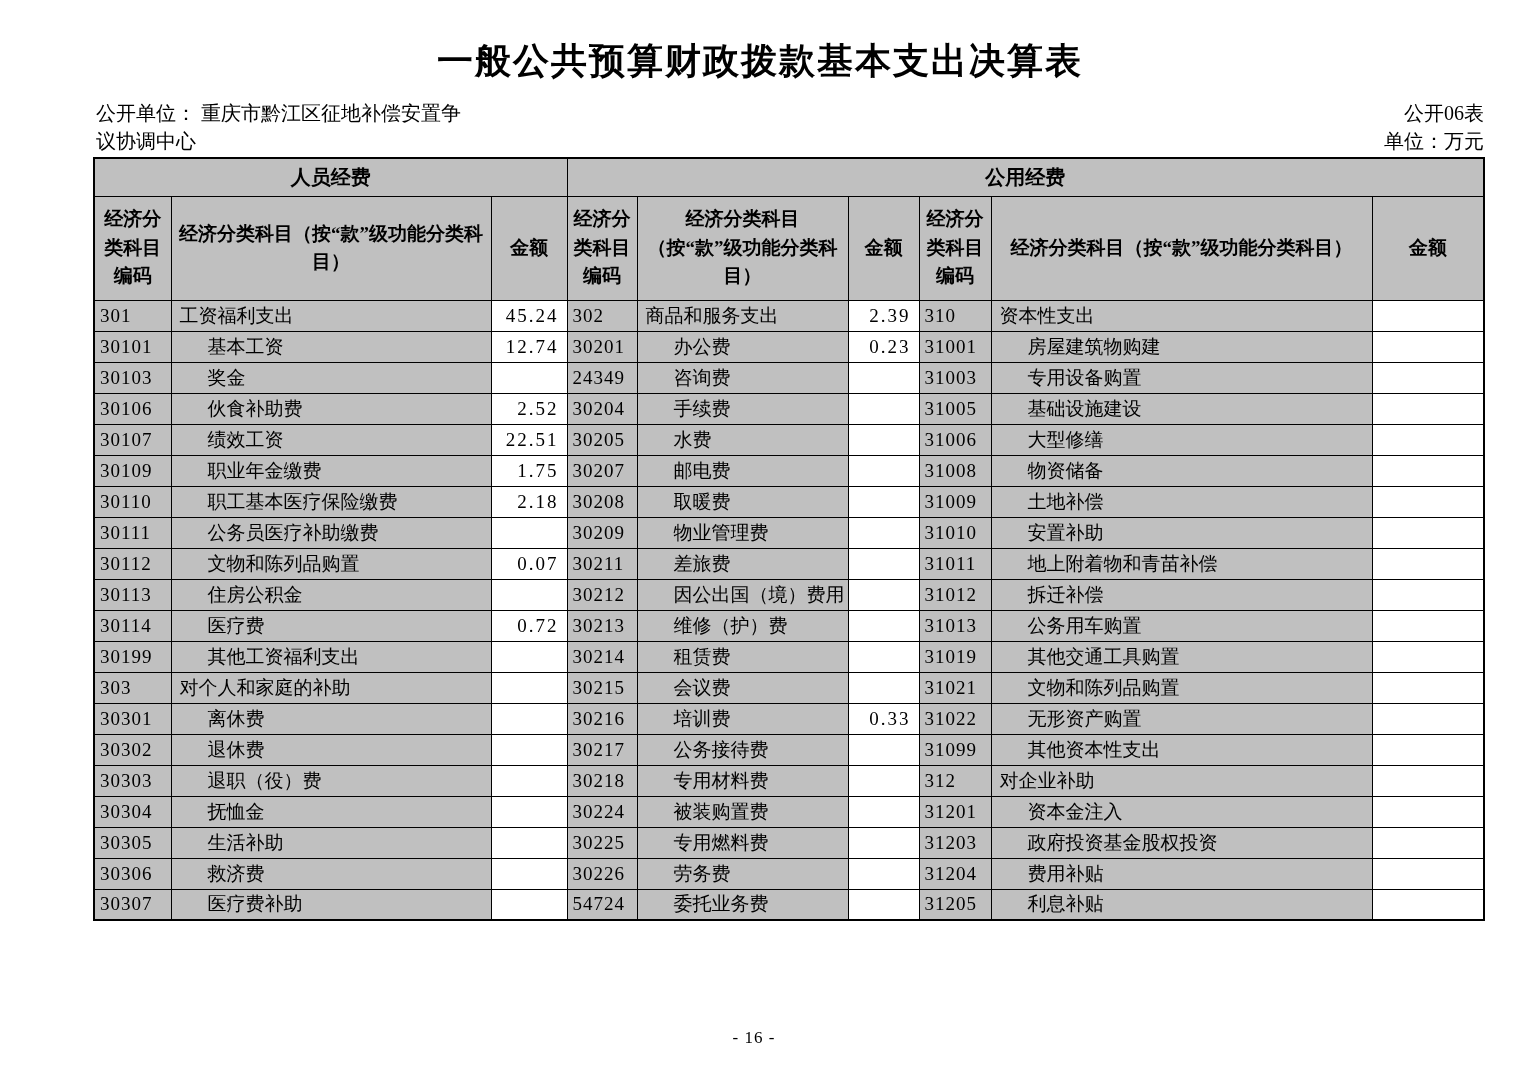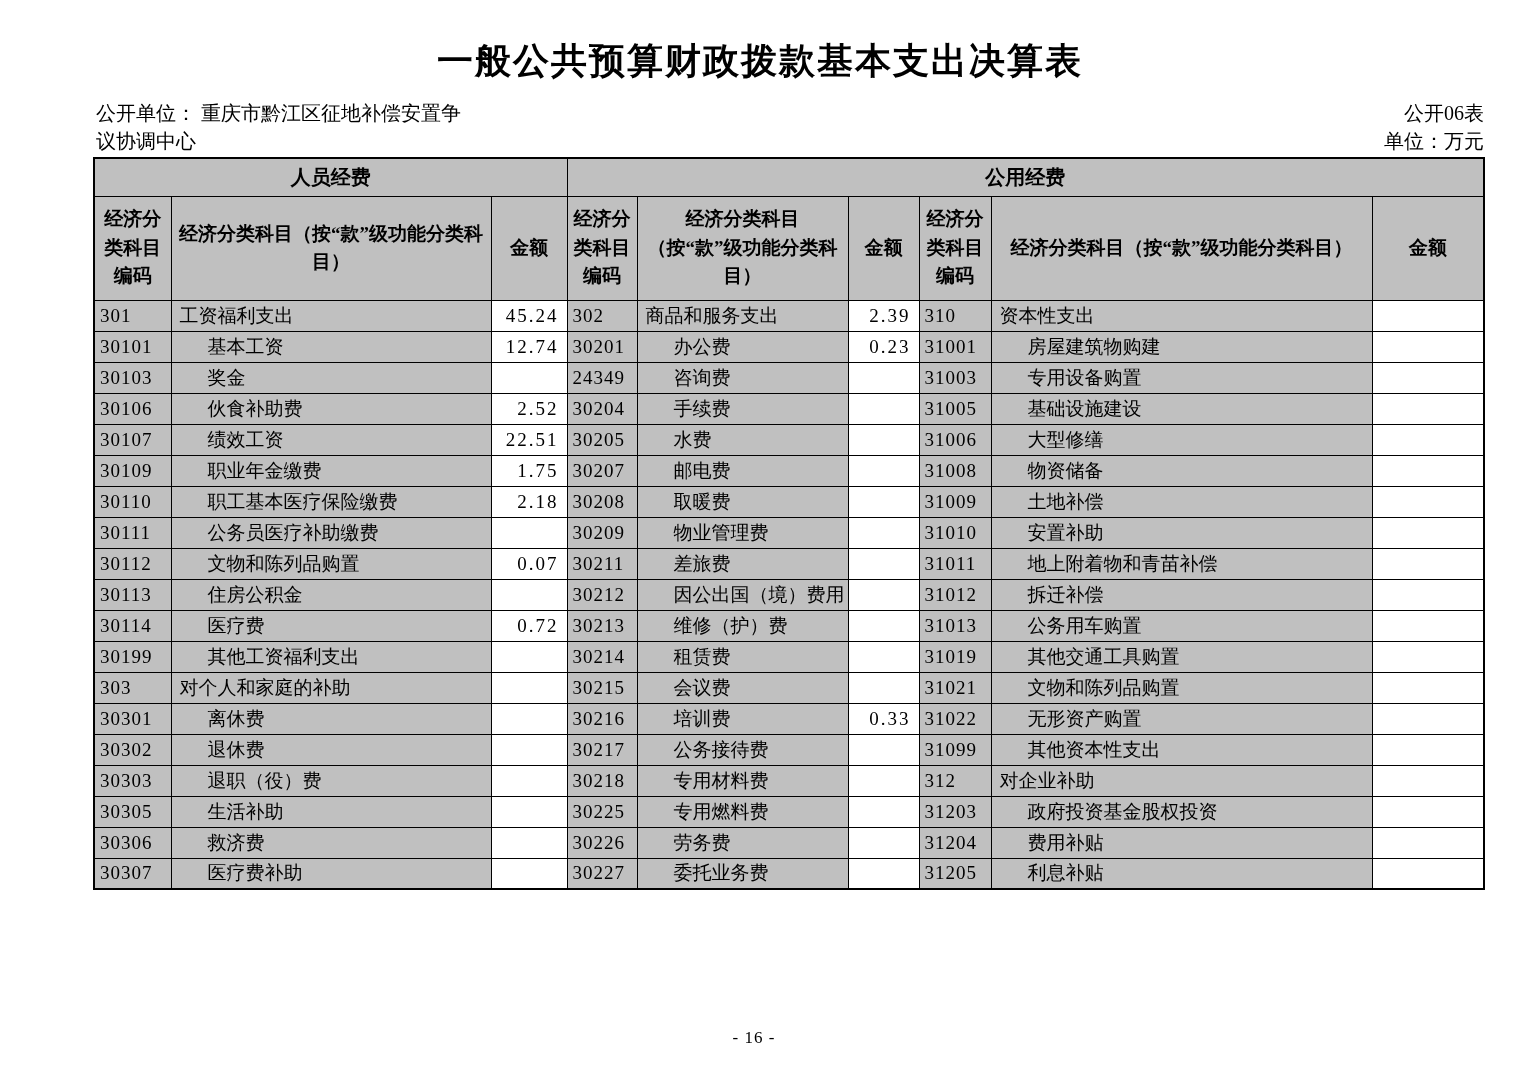--- a/index.html
+++ b/index.html
@@ -304,20 +304,31 @@
         <td class="subject child">退职（役）费</td>
         <td class="amount"></td>
         <td class="code">30218</td>
         <td class="subject child">专用材料费</td>
         <td class="amount"></td>
         <td class="code">312</td>
         <td class="subject">对企业补助</td>
         <td class="amount"></td>
       </tr>
       <tr>
+        <td class="code">30304</td>
+        <td class="subject child">抚恤金</td>
+        <td class="amount"></td>
+        <td class="code">30224</td>
+        <td class="subject child">被装购置费</td>
+        <td class="amount"></td>
+        <td class="code">31201</td>
+        <td class="subject child">资本金注入</td>
+        <td class="amount"></td>
+      </tr>
+      <tr>
         <td class="code">30305</td>
         <td class="subject child">生活补助</td>
         <td class="amount"></td>
         <td class="code">30225</td>
         <td class="subject child">专用燃料费</td>
         <td class="amount"></td>
         <td class="code">31203</td>
         <td class="subject child">政府投资基金股权投资</td>
         <td class="amount"></td>
       </tr>
@@ -329,21 +340,21 @@
         <td class="subject child">劳务费</td>
         <td class="amount"></td>
         <td class="code">31204</td>
         <td class="subject child">费用补贴</td>
         <td class="amount"></td>
       </tr>
       <tr>
         <td class="code">30307</td>
         <td class="subject child">医疗费补助</td>
         <td class="amount"></td>
-        <td class="code">30227</td>
+        <td class="code">54724</td>
         <td class="subject child">委托业务费</td>
         <td class="amount"></td>
         <td class="code">31205</td>
         <td class="subject child">利息补贴</td>
         <td class="amount"></td>
       </tr>
     </tbody>
 </table>
 
 <div class="page-footer">- 16 -</div>

